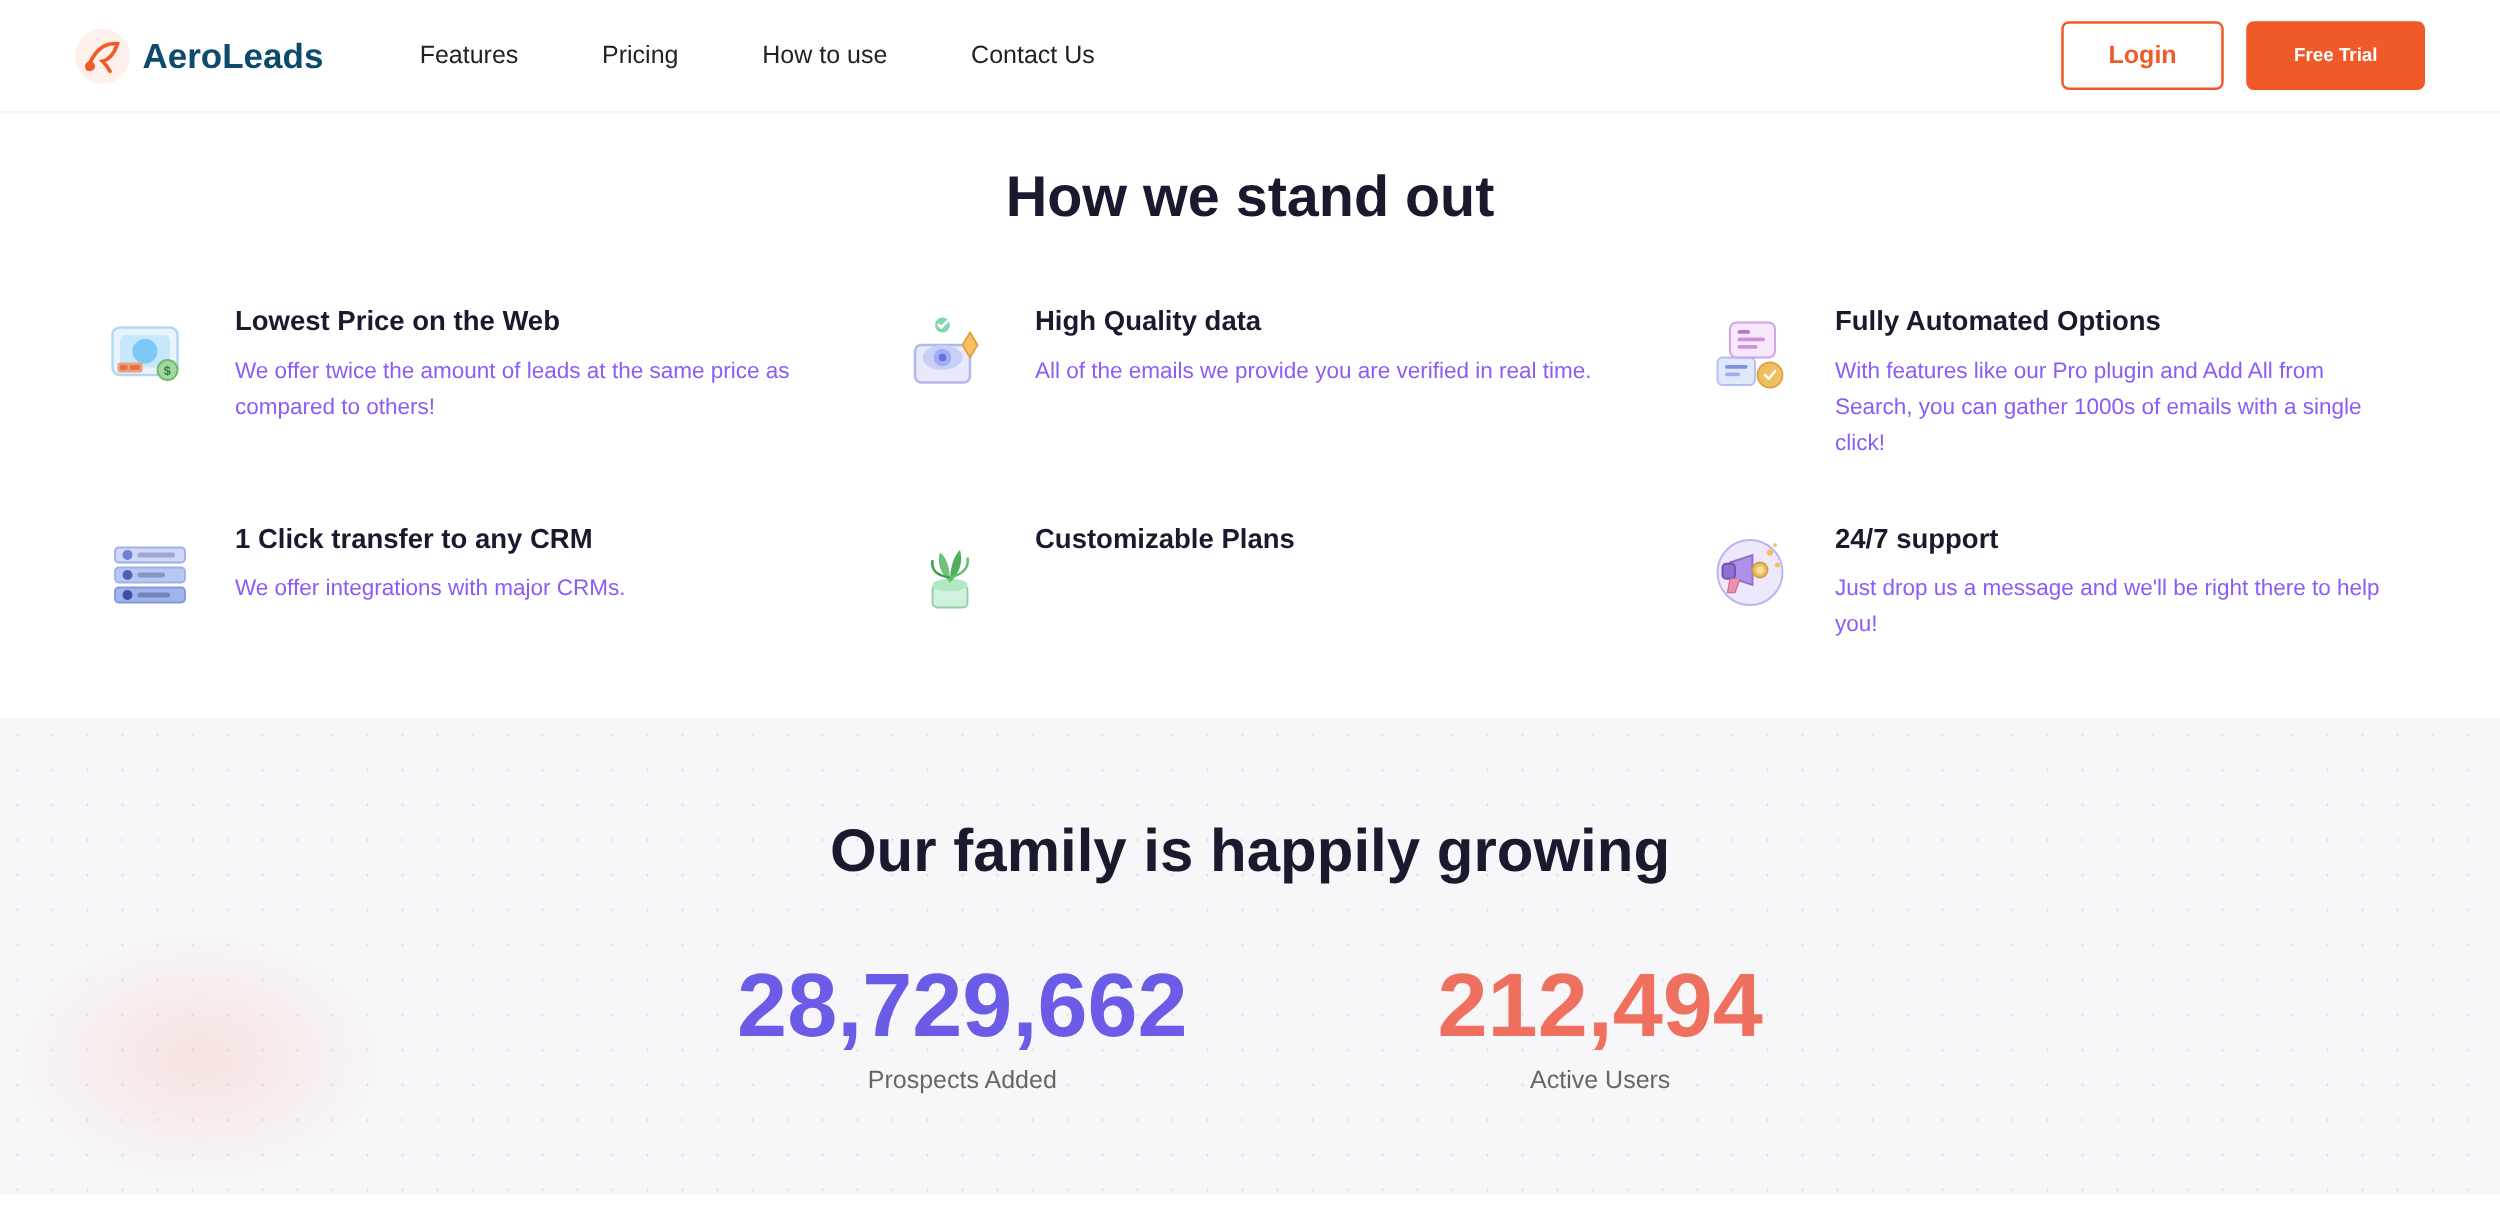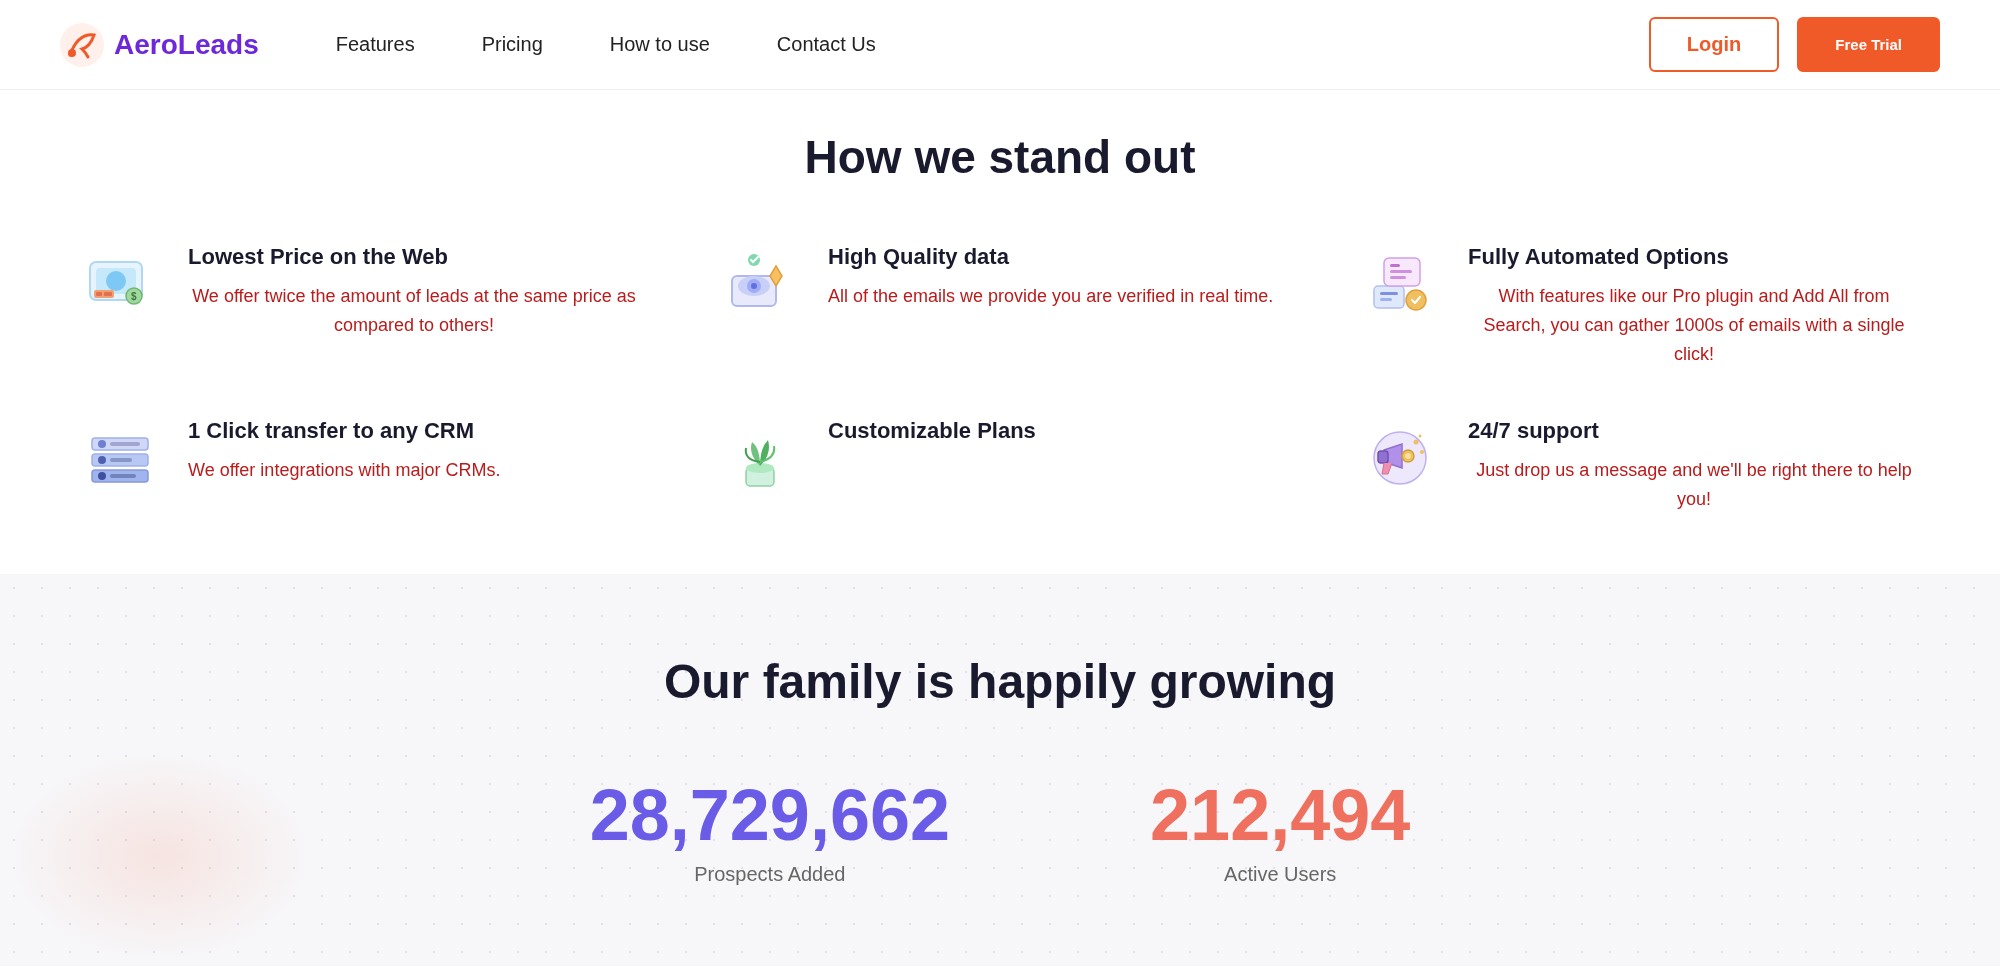--- a/index.html
+++ b/index.html
@@ -24,21 +24,21 @@
       text-decoration: none;
       margin-right: 60px;
     }
     .logo-icon {
       width: 44px;
       height: 44px;
     }
     .logo-text {
       font-size: 28px;
       font-weight: 700;
-      color: #6d28d9;
+      color: #0c4a6e;
     }
     .nav-links {
       display: flex;
       gap: 50px;
       list-style: none;
       flex: 1;
     }
     .nav-links a {
       text-decoration: none;
       font-size: 20px;
@@ -114,23 +114,22 @@
       height: 72px;
     }
     .feature-text h3 {
       font-size: 22px;
       font-weight: 800;
       color: #1a1a2e;
       margin-bottom: 12px;
     }
     .feature-text p {
       font-size: 18px;
-      color: #b91c1c;
+      color: #8b5cf6;
       line-height: 1.6;
-      text-align: center;
     }
 
     
     .stats-section {
       background: #f7f7fa;
       background-image: radial-gradient(circle, #e0e0ee 1px, transparent 1px);
       background-size: 28px 28px;
       padding: 80px 80px 80px;
       text-align: center;
       position: relative;
@@ -153,21 +152,20 @@
       display: flex;
       justify-content: center;
       gap: 200px;
     }
     .stat-item {}
     .stat-number {
       font-size: 72px;
       font-weight: 800;
       line-height: 1;
       margin-bottom: 12px;
-      margin-top: 10px;
     }
     .stat-number.purple { color: #6b5ce7; }
     .stat-number.coral { color: #f07060; }
     .stat-label {
       font-size: 20px;
       color: #666;
       font-weight: 400;
     }
   </style>
 </head>

